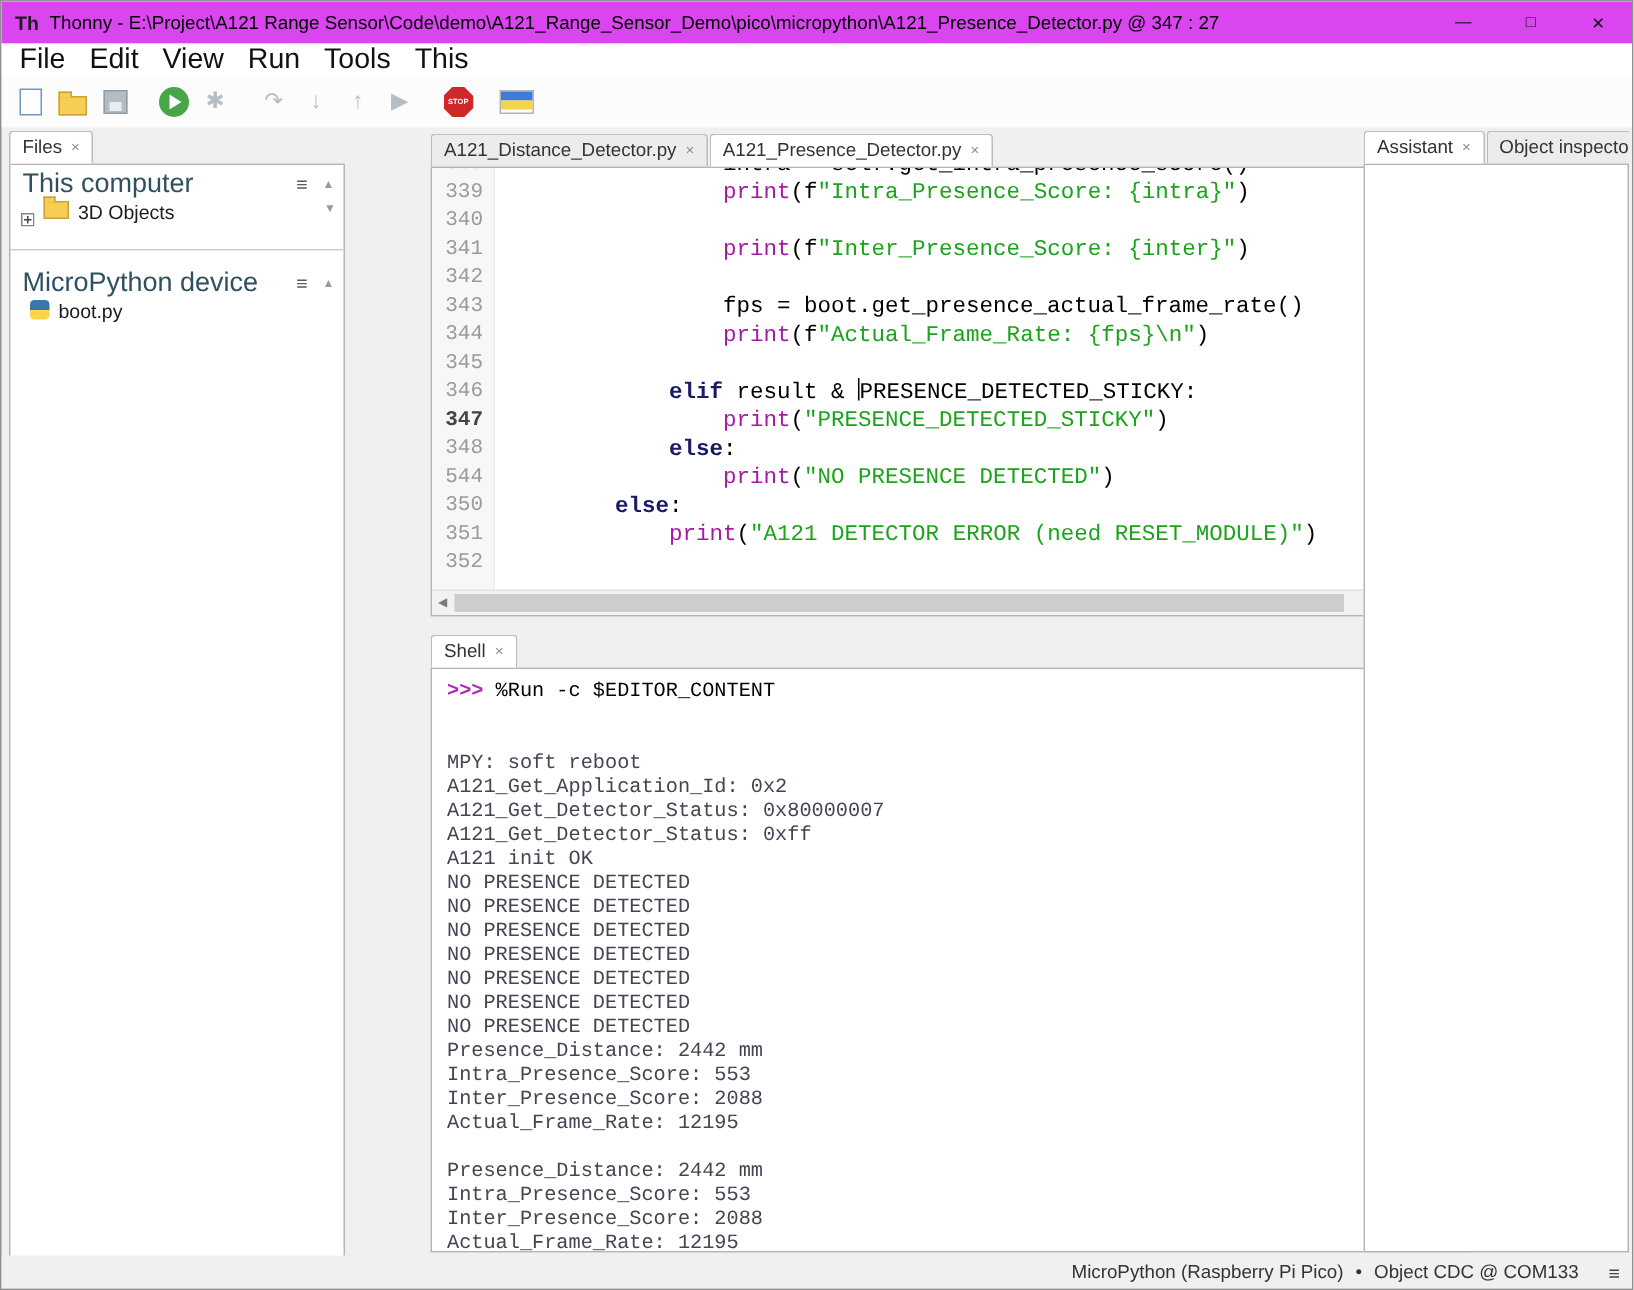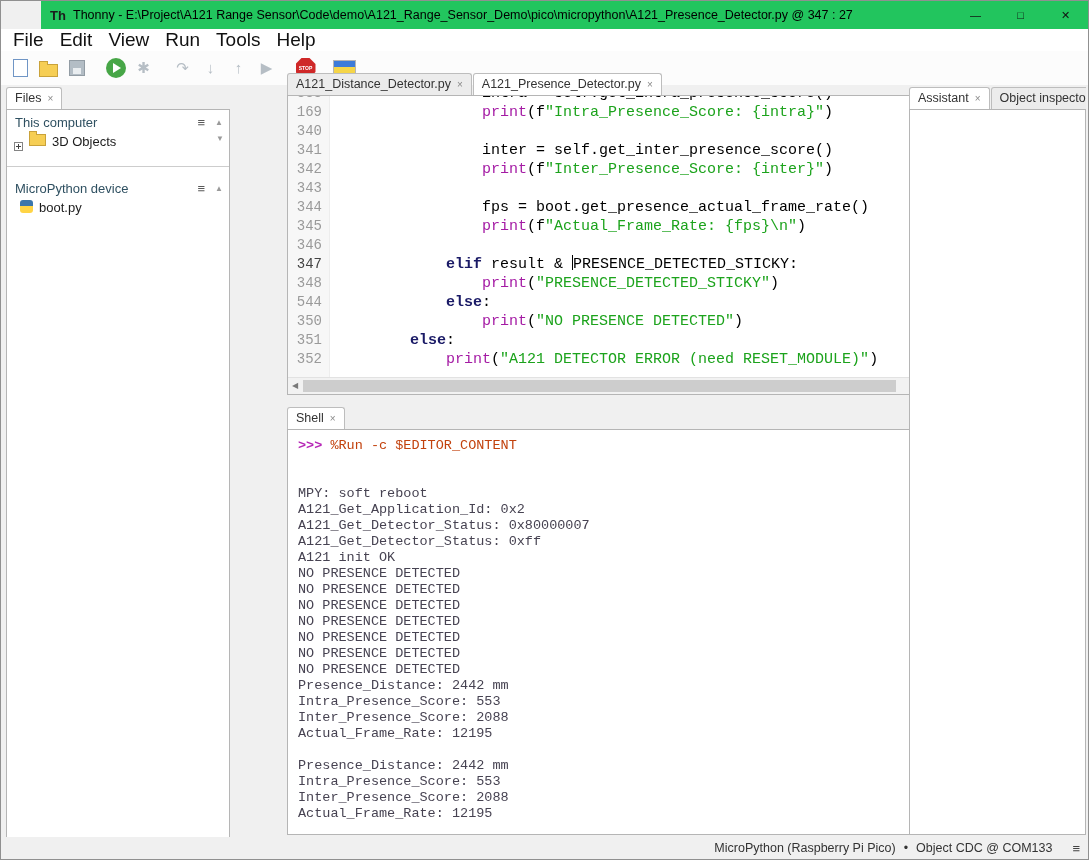--- a/index.html
+++ b/index.html
@@ -1,19 +1,19 @@
 <!DOCTYPE html>
 <html><head>
 <meta charset="utf-8">
 <style>
   html,body{margin:0;padding:0;background:#d7d7d7;}
   .window{position:relative;width:1089px;height:860px;background:#f0f0f0;border:1px solid #909090;box-sizing:border-box;overflow:hidden;
           font-family:"Liberation Sans",sans-serif;color:#222;}
   
-  .titlebar{position:absolute;top:0;left:0;right:0;height:28px;background:#22c55e;display:flex;align-items:center;margin-left:40px;}
+  .titlebar{position:absolute;top:0;left:0;right:0;height:28px;background:#d946ef;display:flex;align-items:center;}
   .app-logo{width:18px;height:18px;margin:0 6px 0 8px;font-weight:bold;font-size:13px;color:#1c1c1c;display:flex;align-items:center;justify-content:center;}
   .title-text{font-size:12.5px;color:#000;flex:1;white-space:nowrap;overflow:hidden;}
   .winbtn{width:45px;height:28px;display:flex;align-items:center;justify-content:center;font-size:11px;color:#111;cursor:default;}
   
   .menubar{position:absolute;top:28px;left:0;right:0;height:22px;background:#fff;display:flex;align-items:center;padding-left:4px;}
   .menu-item{font-size:19px;padding:2px 8px;color:#111;}
   
   .toolbar{position:absolute;top:50px;left:0;right:0;height:34px;background:#fcfcfc;display:flex;align-items:center;padding-left:6px;}
   .tbtn{width:27px;height:27px;display:flex;align-items:center;justify-content:center;margin-right:1px;}
   .tbtn.gap{margin-left:11px;}
@@ -35,42 +35,42 @@
   .tabrow{display:flex;align-items:flex-end;height:22px;white-space:nowrap;overflow:hidden;}
   .tab{display:flex;align-items:center;background:#ececec;border:1px solid #bdbdbd;border-bottom:none;border-radius:3px 3px 0 0;
        padding:3px 8px 4px 8px;font-size:12.5px;color:#333;margin-right:1px;position:relative;}
   .tab.active{background:#fff;z-index:2;margin-bottom:-1px;padding-bottom:5px;}
   .tab-close{color:#8a8a8a;font-size:10px;margin-left:6px;}
   .panel-body{position:absolute;left:0;right:0;bottom:0;background:#fff;border:1px solid #b5b5b5;box-sizing:border-box;}
   
   .left-panel{position:absolute;left:5px;top:86px;width:224px;bottom:8px;}
   .left-panel .panel-body{top:22px;}
   .files-header-row{display:flex;align-items:center;height:24px;padding:0 6px 0 8px;}
-  .fh-title{flex:1;font-size:13px;color:#2f5061;}
+  .fh-title{flex:1;font-size:18px;color:#2f5061;}
   .menu-icon{color:#5a5a5a;font-size:13px;margin-right:10px;}
   .mini-arrow{color:#9a9a9a;font-size:8px;}
   .files-path-row{padding:1px 8px 5px 8px;font-size:12.5px;color:#3e6db0;border-bottom:1px solid #e4e4e4;}
   .file-row{display:flex;height:24px;padding-left:7px;font-size:13px;color:#1c1c1c;gap:6px;position:relative;}
   .expander{display:flex;align-items:center;}
   .folder-icon{position:relative;width:15px;height:10px;background:#f6ce54;border:1px solid #c9a23a;display:inline-block;}
   .ftab{position:absolute;top:-4px;left:-1px;width:6px;height:3px;background:#f6ce54;border:1px solid #c9a23a;border-bottom:none;}
   .py-icon{width:13px;height:13px;border-radius:3px;background:linear-gradient(180deg,#3b76ab 50%,#ffd445 50%);margin-left:6px;}
   .section-divider{border-bottom:1px solid #cdcdcd;margin-top:8px;}
   .device-section{margin-top:9px;}
   .arrow-right{position:absolute;right:5px;}
   .panel-bottom-arrow{position:absolute;right:5px;bottom:4px;}
   
-  .center{position:absolute;left:286px;top:70px;width:692px;bottom:24px;}
+  .center{position:absolute;left:286px;top:86px;width:692px;bottom:24px;}
   .editor-tabrow{height:24px;}
   .editor-box{position:absolute;top:24px;left:0;right:0;height:300px;background:#fff;border:1px solid #b5b5b5;box-sizing:border-box;}
   .editor-view{position:absolute;left:0;top:0;right:16px;bottom:16px;overflow:hidden;background:#fff;}
   .editor-scroll{display:flex;margin-top:-12px;font-family:"Liberation Mono",monospace;font-size:15px;line-height:19px;}
   .gutter-col{width:34px;flex:none;background:#f7f7f7;border-right:1px solid #ededed;text-align:right;padding:0 7px 40px 0;box-sizing:content-box;}
   .gnum{color:#9a9a9a;font-size:14px;height:19px;}
-  .gnum.cur{color:#444;font-weight:normal;}
+  .gnum.cur{color:#444;font-weight:bold;}
   .code-col{padding-left:8px;}
   .cline{white-space:pre;height:19px;}
   .tok-p{color:#000;}
   .tok-k{color:#1a1a66;font-weight:bold;}
   .tok-b{color:#a41aa4;}
   .tok-s{color:#1ca31c;}
   .caret{display:inline-block;width:1px;height:15px;background:#000;vertical-align:-2px;}
   
   .vscroll{position:absolute;top:0;right:0;bottom:16px;width:16px;background:#f2f2f2;border-left:1px solid #e2e2e2;}
   .vscroll.full{bottom:0;}
@@ -85,21 +85,21 @@
   .ed-vthumb{top:76%;height:20%;}
   .ed-hthumb{left:15px;width:88%;}
   .sh-vthumb{top:7%;height:14%;}
   
   .shell-tabrow{position:absolute;top:336px;height:22px;text-align:center;}
   .shell-box{position:absolute;top:358px;left:0;right:0;bottom:0;background:#fff;border:1px solid #b5b5b5;box-sizing:border-box;}
   .shell-view{position:absolute;left:0;top:0;right:16px;bottom:0;overflow:hidden;padding:8px 0 0 10px;
               font-family:"Liberation Mono",monospace;font-size:13.5px;line-height:16px;}
   .sline{white-space:pre;height:16px;}
   .sh-prompt{color:#b626b6;font-weight:bold;}
-  .sh-cmd{color:#c2410c;}
+  .sh-cmd{color:#000000;}
   .sh-out{color:#474352;}
   
   .right-panel{position:absolute;left:908px;top:86px;width:177px;bottom:24px;}
   .right-panel .panel-body{top:22px;}
   
   .statusbar{position:absolute;left:0;right:0;bottom:0;height:22px;background:#f0f0f0;display:flex;align-items:center;
              justify-content:flex-end;font-size:12.5px;color:#333;padding-right:8px;gap:8px;}
   .status-menu{margin-left:12px;font-size:13px;color:#444;}
 </style>
 </head>
@@ -114,21 +114,21 @@
     <span class="winbtn">□</span>
     <span class="winbtn">✕</span>
   </div>
 
   <div class="menubar">
       <span class="menu-item">File</span>
       <span class="menu-item">Edit</span>
       <span class="menu-item">View</span>
       <span class="menu-item">Run</span>
       <span class="menu-item">Tools</span>
-      <span class="menu-item">Help</span>
+      <span class="menu-item">This</span>
     </div>
 
   <div class="toolbar">
       <div class="tbtn">
         <div class="ic ic-new-file"></div>
       </div>
       <div class="tbtn">
         <div class="ic ic-open-folder">
           <div class="folder-tab"></div>
         </div>
@@ -224,40 +224,39 @@
           <span class="tab-label">A121_Presence_Detector.py</span>
           <span class="tab-close">×</span>
         </div>
       </div>
 
     <div class="editor-box">
       <div class="editor-view">
         <div class="editor-scroll">
           <div class="gutter-col">
               <div class="gnum">338</div>
-              <div class="gnum">169</div>
+              <div class="gnum">339</div>
               <div class="gnum">340</div>
               <div class="gnum">341</div>
               <div class="gnum">342</div>
               <div class="gnum">343</div>
               <div class="gnum">344</div>
               <div class="gnum">345</div>
               <div class="gnum">346</div>
               <div class="gnum cur">347</div>
               <div class="gnum">348</div>
               <div class="gnum">544</div>
               <div class="gnum">350</div>
               <div class="gnum">351</div>
               <div class="gnum">352</div>
             </div>
           <div class="code-col">
               <div class="cline"><span class="tok-p">                intra = self.get_intra_presence_score()</span></div>
               <div class="cline"><span class="tok-p">                </span><span class="tok-b">print</span><span class="tok-p">(f</span><span class="tok-s">"Intra_Presence_Score: {intra}"</span><span class="tok-p">)</span></div>
               <div class="cline"></div>
-              <div class="cline"><span class="tok-p">                inter = self.get_inter_presence_score()</span></div>
               <div class="cline"><span class="tok-p">                </span><span class="tok-b">print</span><span class="tok-p">(f</span><span class="tok-s">"Inter_Presence_Score: {inter}"</span><span class="tok-p">)</span></div>
               <div class="cline"></div>
               <div class="cline"><span class="tok-p">                fps = boot.get_presence_actual_frame_rate()</span></div>
               <div class="cline"><span class="tok-p">                </span><span class="tok-b">print</span><span class="tok-p">(f</span><span class="tok-s">"Actual_Frame_Rate: {fps}\n"</span><span class="tok-p">)</span></div>
               <div class="cline"></div>
               <div class="cline"><span class="tok-p">            </span><span class="tok-k">elif</span><span class="tok-p"> result &amp; </span><span class="caret"></span><span class="tok-p">PRESENCE_DETECTED_STICKY:</span></div>
               <div class="cline"><span class="tok-p">                </span><span class="tok-b">print</span><span class="tok-p">(</span><span class="tok-s">"PRESENCE_DETECTED_STICKY"</span><span class="tok-p">)</span></div>
               <div class="cline"><span class="tok-p">            </span><span class="tok-k">else</span><span class="tok-p">:</span></div>
               <div class="cline"><span class="tok-p">                </span><span class="tok-b">print</span><span class="tok-p">(</span><span class="tok-s">"NO PRESENCE DETECTED"</span><span class="tok-p">)</span></div>
               <div class="cline"><span class="tok-p">        </span><span class="tok-k">else</span><span class="tok-p">:</span></div>

